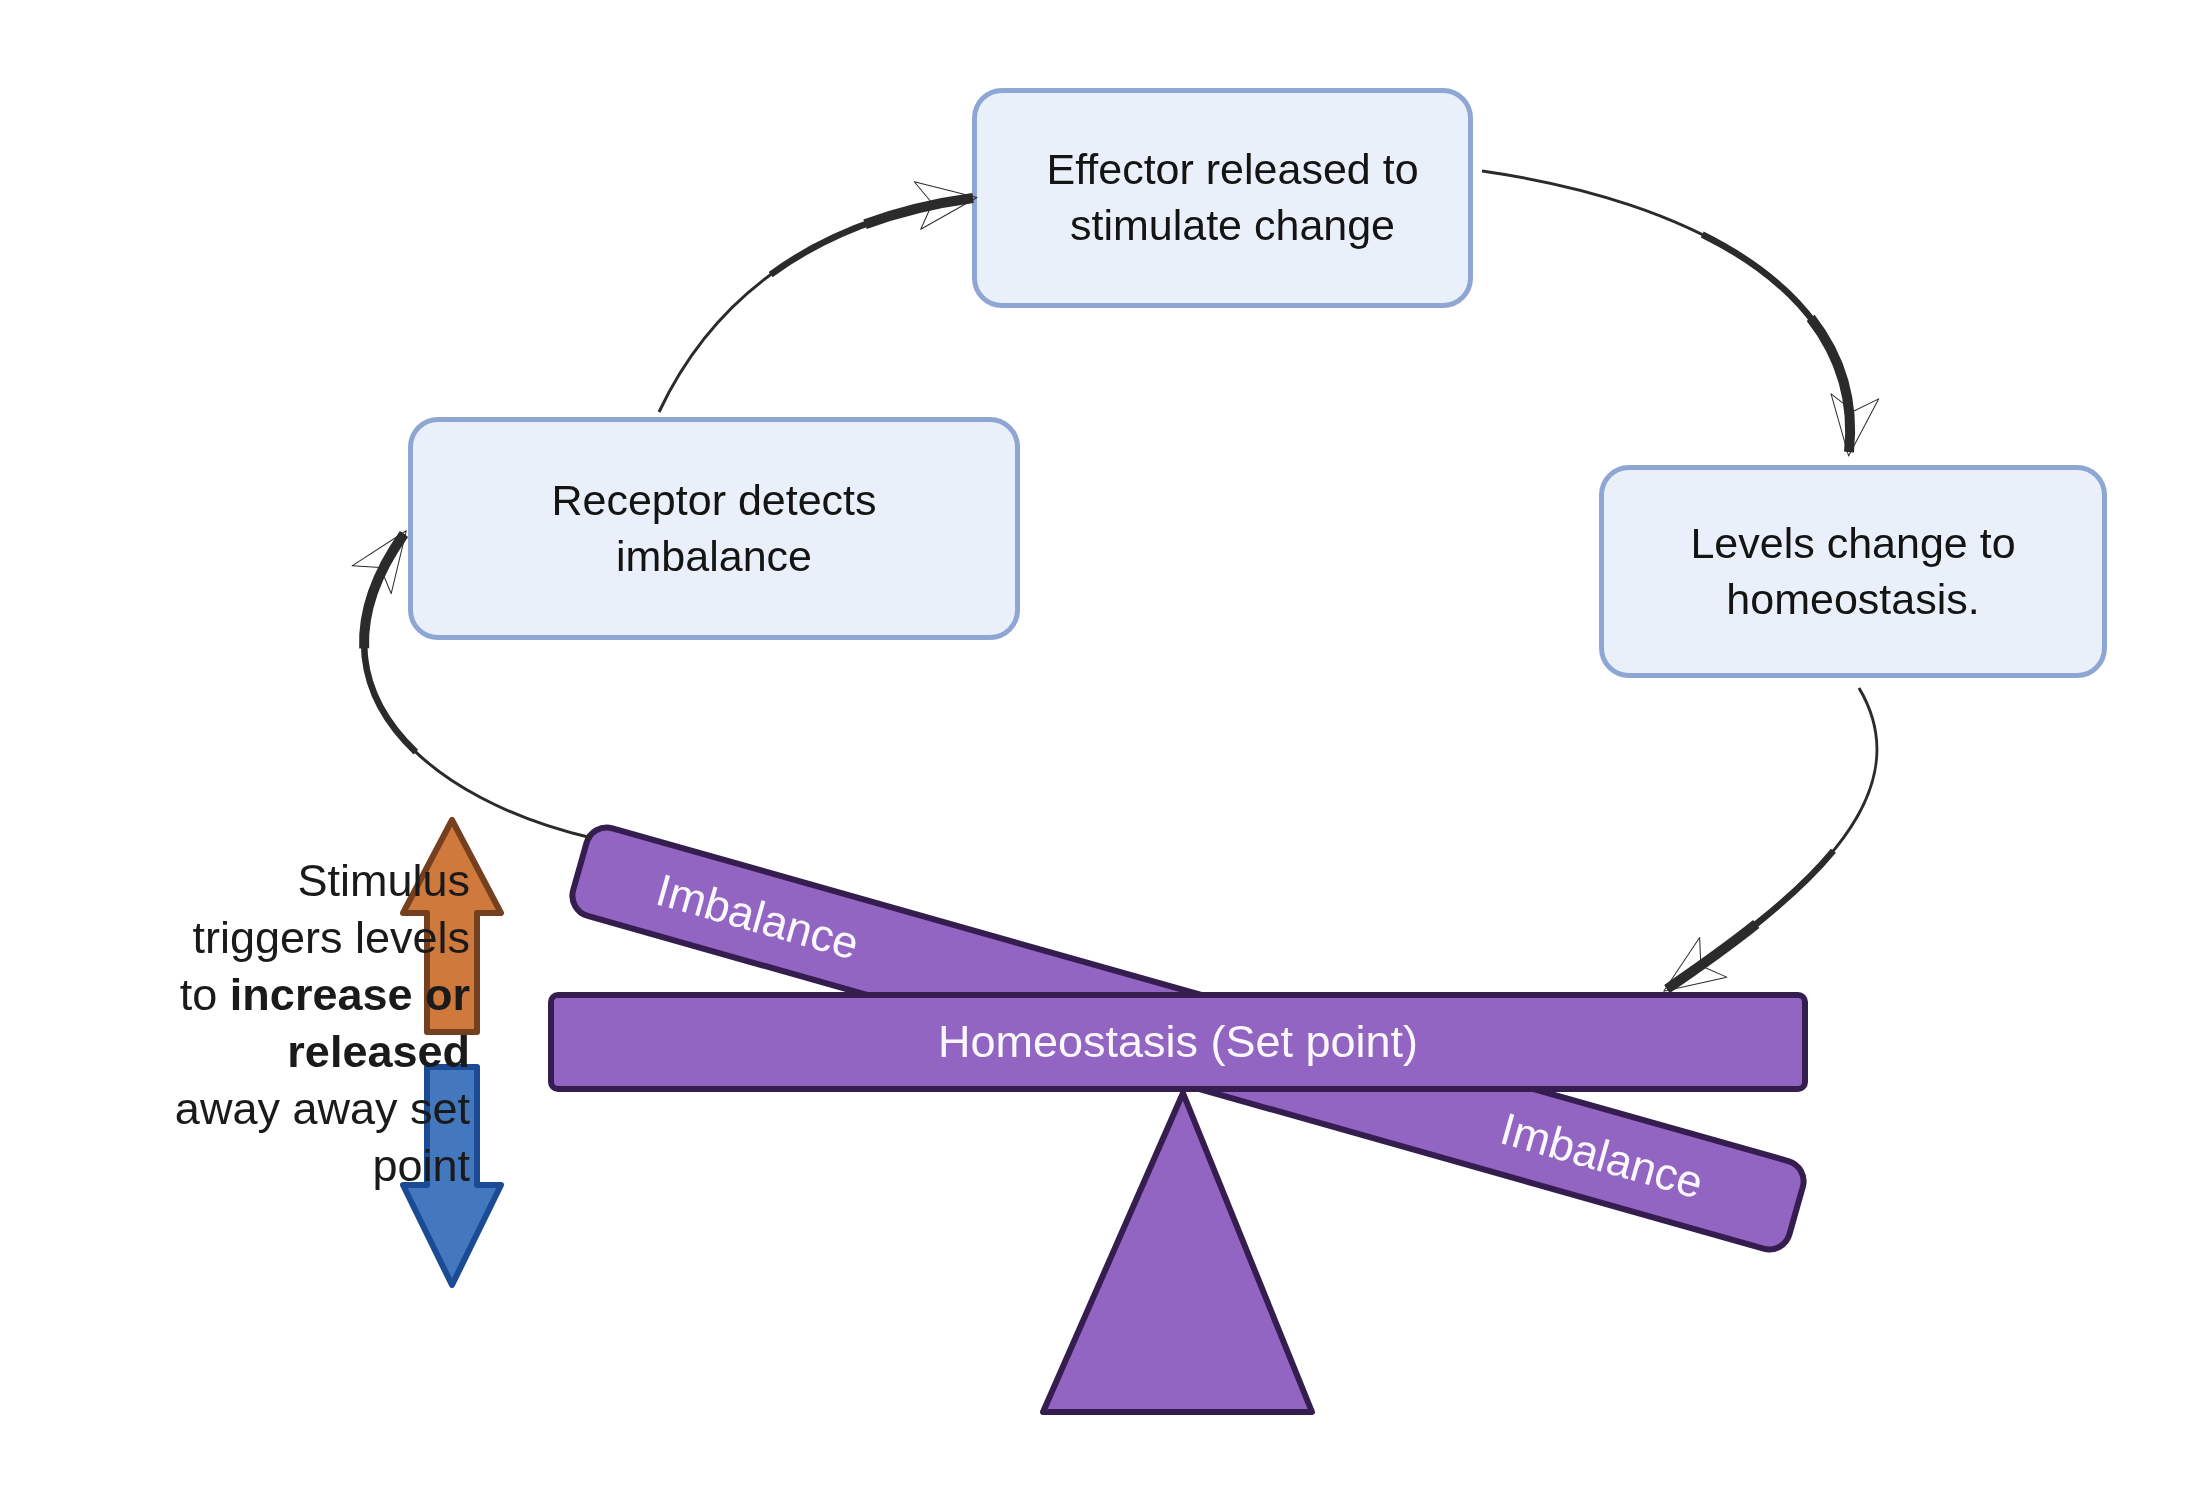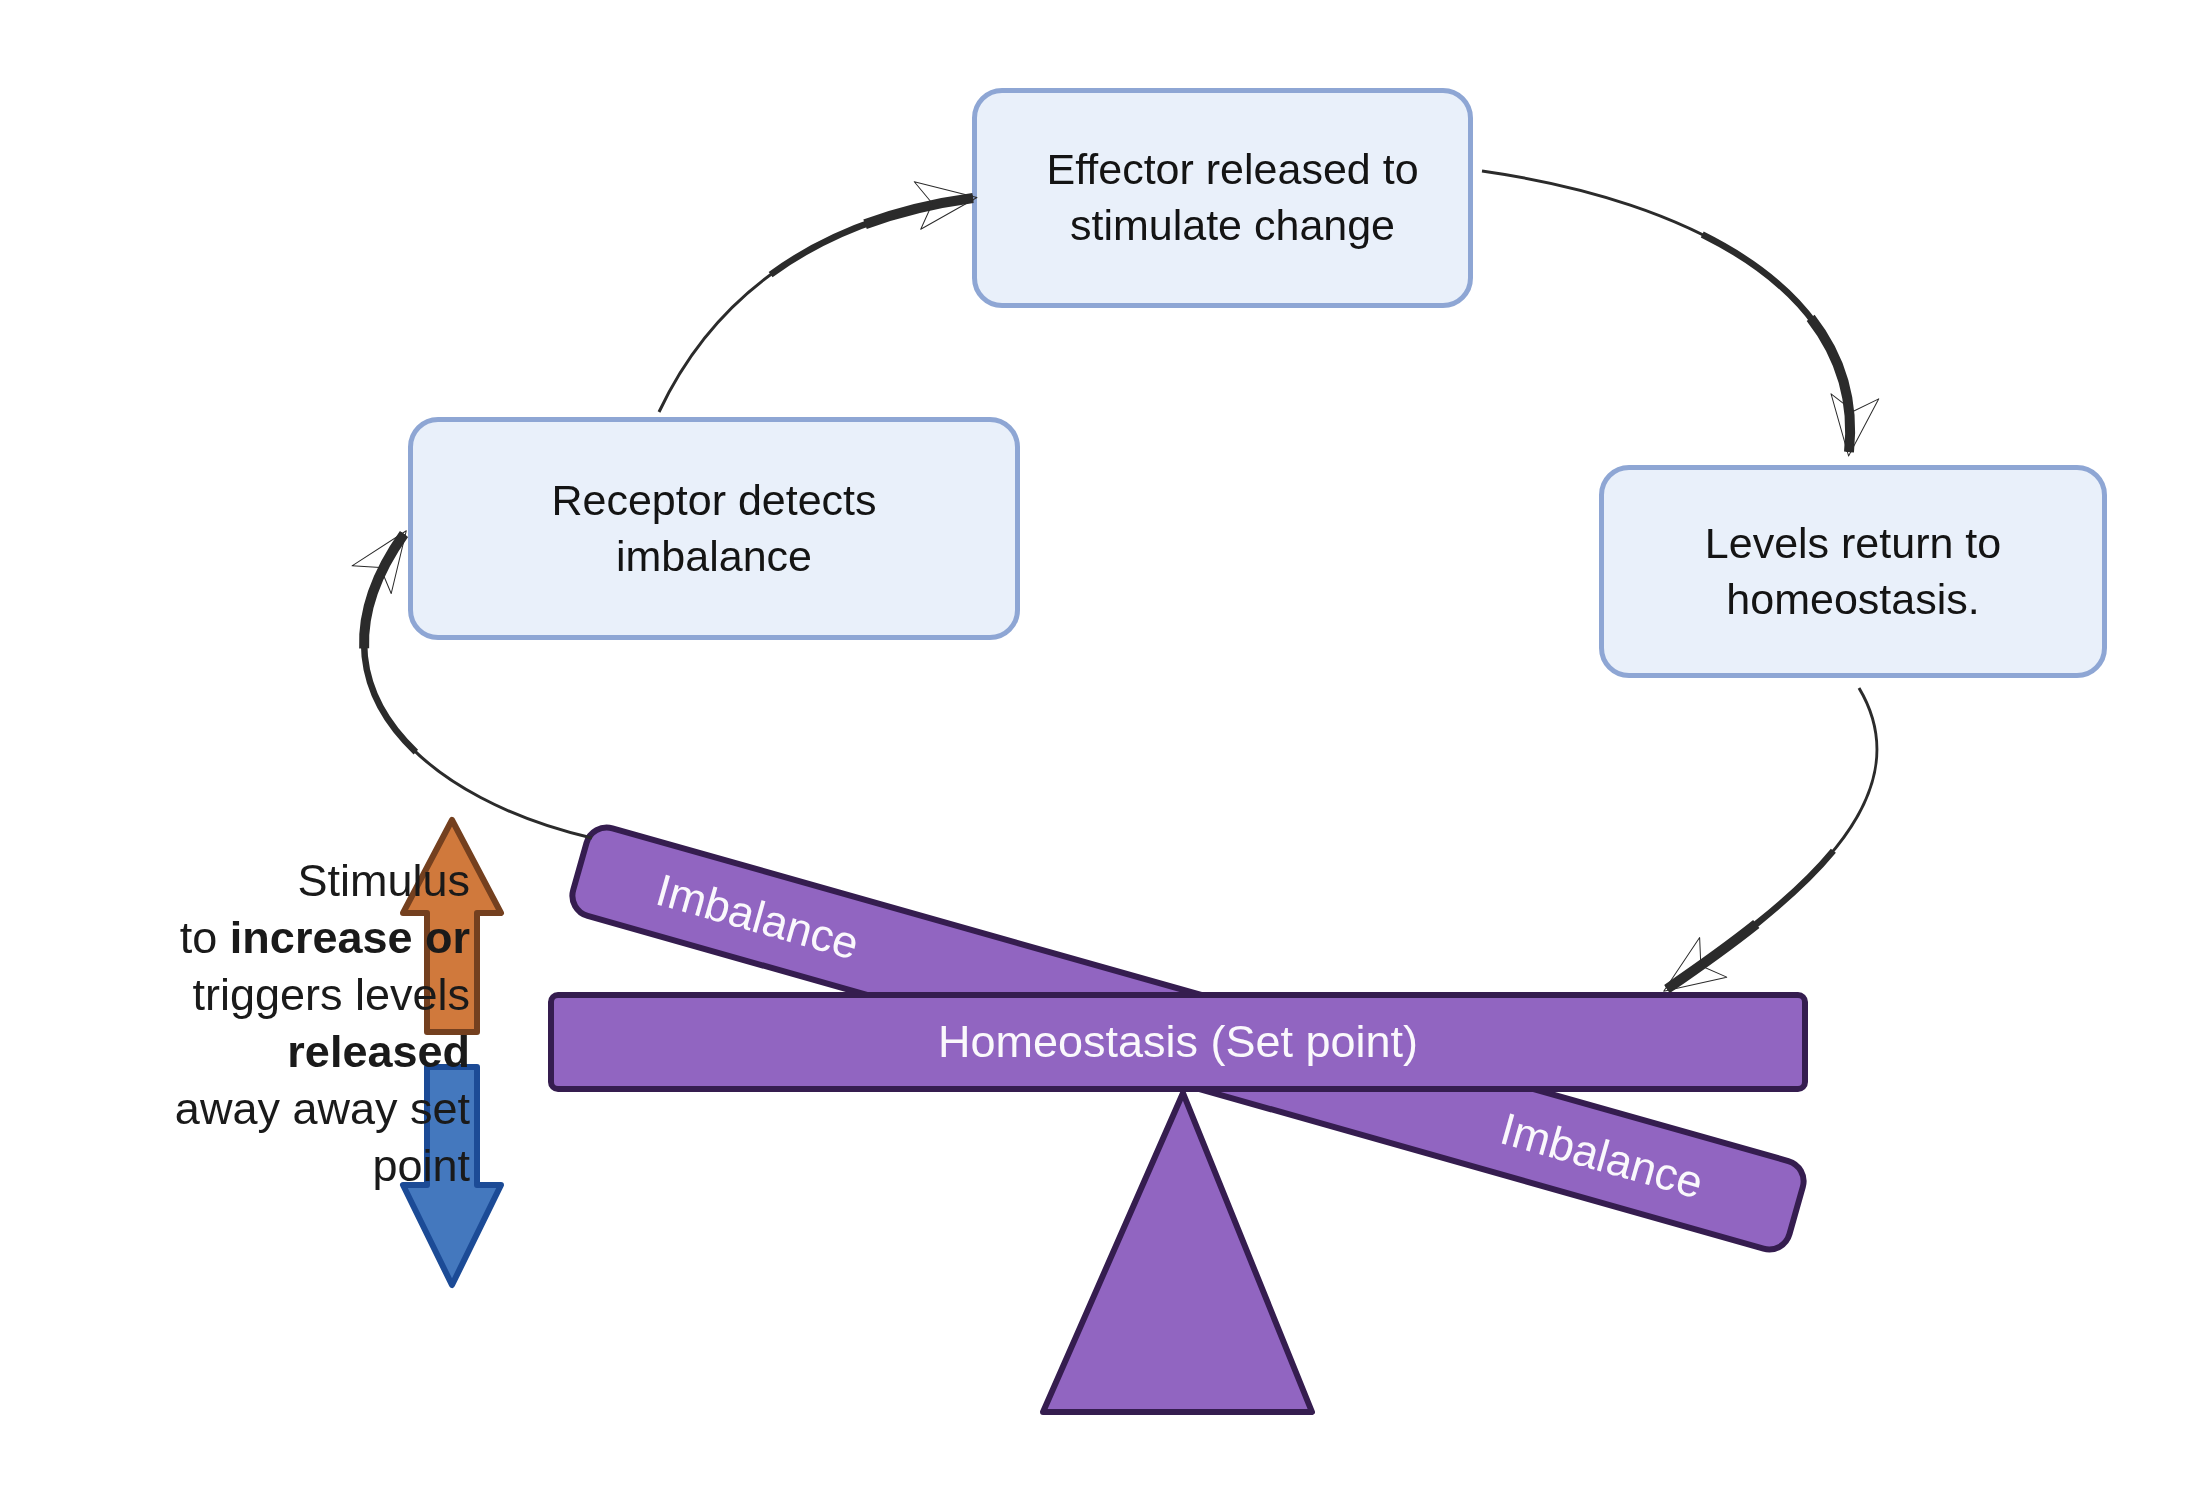--- a/index.html
+++ b/index.html
@@ -84,27 +84,27 @@
     <polygon class="down-arrow" points="427,1067 477,1067 477,1185 501,1185 452,1285 403,1185 427,1185"></polygon>
   </svg>
 
   <div class="pbox box-effector">
     <div class="inner">Effector released to stimulate change</div>
   </div>
   <div class="pbox box-receptor">
     <div class="inner">Receptor detects imbalance</div>
   </div>
   <div class="pbox box-levels">
-    <div class="inner">Levels return to homeostasis.</div>
+    <div class="inner">Levels change to homeostasis.</div>
   </div>
 
   <div class="caption">
       <div><span>Stimulus</span></div>
+      <div><span>triggers levels</span></div>
       <div><span>to </span><span class="b">increase or</span></div>
-      <div><span>triggers levels</span></div>
       <div><span class="b">released</span></div>
       <div><span>away away set</span></div>
       <div><span>point</span></div>
     </div>
 
   <div class="bar bar-tilted">
     <span class="lbl lbl-upper">Imbalance</span>
     <span class="lbl lbl-lower">Imbalance</span>
   </div>
   <div class="bar bar-beam">

